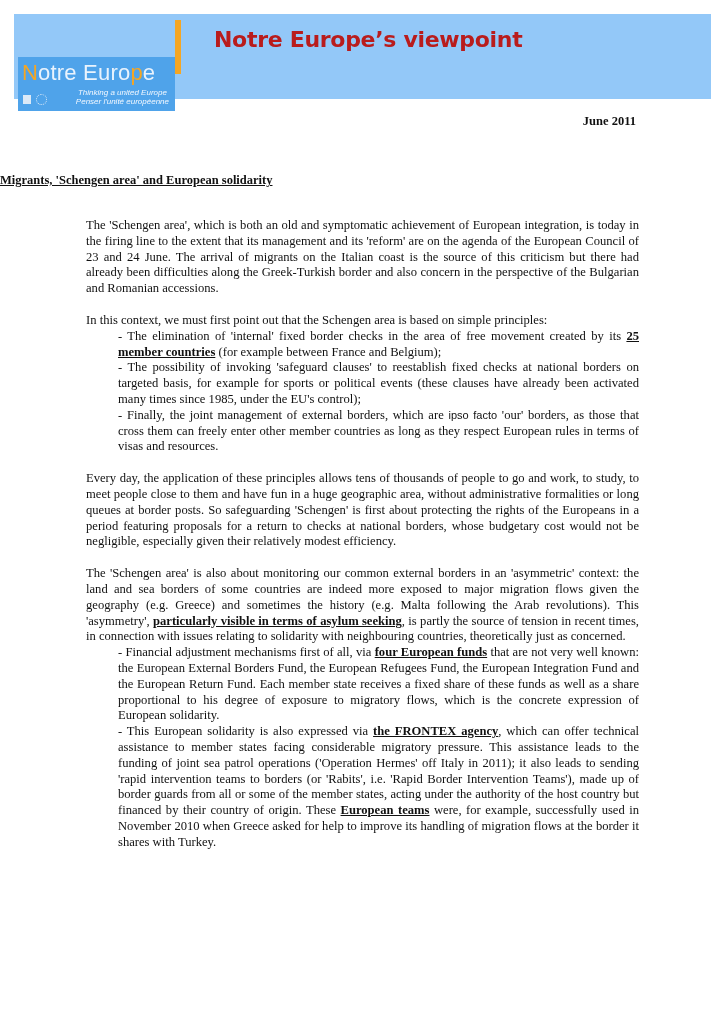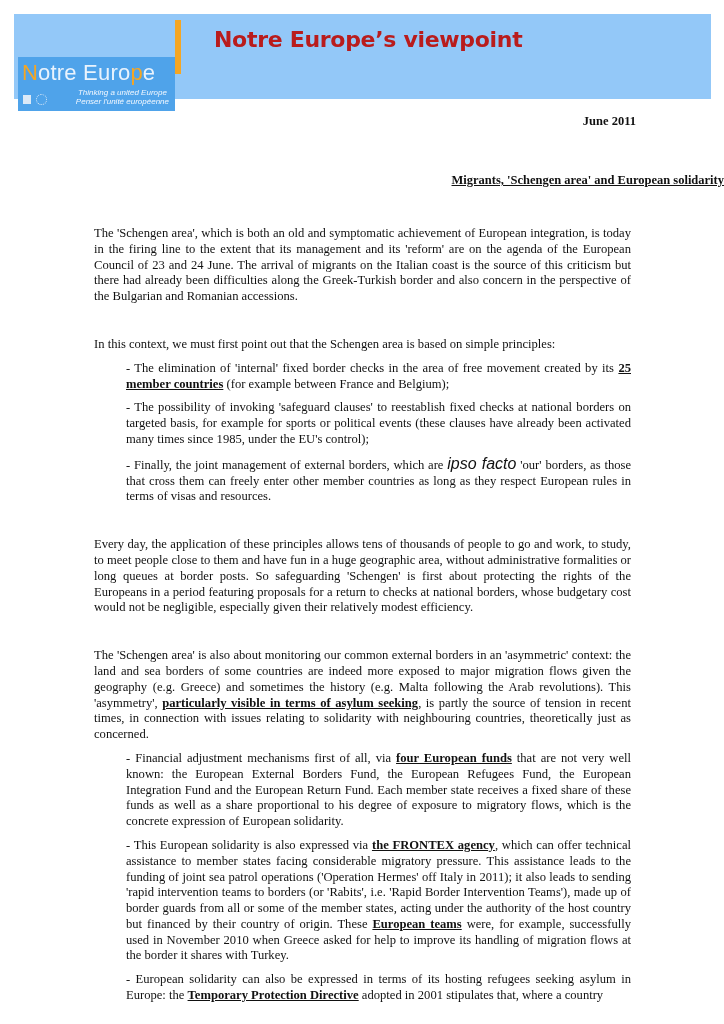--- a/index.html
+++ b/index.html
@@ -10,28 +10,28 @@
     .logo-bar { position: absolute; left: 161px; top: 6px; width: 6px; height: 54px; background: #f5a623; }
     .logo-name { position: absolute; left: 4px; top: 3px; font-family: "Liberation Sans", sans-serif; font-size: 22px; color: #e9f3fd; letter-spacing: 0.2px; white-space: nowrap; }
     .logo-name .accent { color: #f5a623; }
     .logo-tag { position: absolute; right: 6px; top: 31px; font-family: "Liberation Sans", sans-serif; font-style: italic; font-size: 8px; line-height: 9px; color: #f2f8ff; text-align: center; }
     .logo-square { position: absolute; left: 5px; top: 38px; width: 8px; height: 9px; background: #dbe9f7; }
     .logo-circle { position: absolute; left: 18px; top: 37px; width: 9px; height: 9px; border: 1px dotted #dbe9f7; border-radius: 50%; }
 
     .banner-title { position: absolute; left: 200px; top: 13px; font-family: "DejaVu Sans", sans-serif; font-weight: bold; font-size: 22px; color: #b91c1c; letter-spacing: -0.3px; white-space: nowrap; }
 
     .date { position: absolute; right: 88px; top: 114px; font-weight: bold; font-size: 12.5px; text-align: right; }
-    .doc-title { position: absolute; left: 0; width: 724px; top: 173px; text-align: right; font-weight: bold; font-size: 12.5px; text-decoration: underline; }
+    .doc-title { position: absolute; left: 0; width: 724px; top: 173px; text-align: left; font-weight: bold; font-size: 12.5px; text-decoration: underline; }
 
     .body { position: absolute; left: 86px; top: 218px; width: 553px; font-size: 12.6px; line-height: 15.8px; text-align: justify; }
-    .body p { margin: 8px; }
+    .body p { margin: 0; }
     .gap { height: 16px; }
     .indent { padding-left: 32px; }
     .ul-bold { font-weight: bold; text-decoration: underline; }
-    .it { font-style: italic; font-family: "Liberation Sans", sans-serif; font-size: 16px; }
+    .it { font-family: "Liberation Sans", sans-serif; font-size: 11px; }
   </style>
 </head>
 <body>
 
 <div class="banner">
   <div class="logo">
     <div class="logo-name"><span class="accent">N</span><span>otre Euro</span><span class="accent">p</span><span>e</span></div>
     <div class="logo-square"></div>
     <div class="logo-circle"></div>
     <div class="logo-tag">
@@ -52,14 +52,13 @@
   <p>In this context, we must first point out that the Schengen area is based on simple principles:</p>
   <p class="indent"><span>- The elimination of 'internal' fixed border checks in the area of free movement created by its </span><span class="ul-bold">25 member countries</span><span> (for example between France and Belgium);</span></p>
   <p class="indent">- The possibility of invoking 'safeguard clauses' to reestablish fixed checks at national borders on targeted basis, for example for sports or political events (these clauses have already been activated many times since 1985, under the EU's control);</p>
   <p class="indent"><span>- Finally, the joint management of external borders, which are </span><span class="it">ipso facto</span><span> 'our' borders, as those that cross them can freely enter other member countries as long as they respect European rules in terms of visas and resources.</span></p>
   <div class="gap"></div>
   <p>Every day, the application of these principles allows tens of thousands of people to go and work, to study, to meet people close to them and have fun in a huge geographic area, without administrative formalities or long queues at border posts. So safeguarding 'Schengen' is first about protecting the rights of the Europeans in a period featuring proposals for a return to checks at national borders, whose budgetary cost would not be negligible, especially given their relatively modest efficiency.</p>
   <div class="gap"></div>
   <p><span>The 'Schengen area' is also about monitoring our common external borders in an 'asymmetric' context: the land and sea borders of some countries are indeed more exposed to major migration flows given the geography (e.g. Greece) and sometimes the history (e.g. Malta following the Arab revolutions). This 'asymmetry', </span><span class="ul-bold">particularly visible in terms of asylum seeking</span><span>, is partly the source of tension in recent times, in connection with issues relating to solidarity with neighbouring countries, theoretically just as concerned.</span></p>
   <p class="indent"><span>- Financial adjustment mechanisms first of all, via </span><span class="ul-bold">four European funds</span><span> that are not very well known: the European External Borders Fund, the European Refugees Fund, the European Integration Fund and the European Return Fund. Each member state receives a fixed share of these funds as well as a share proportional to his degree of exposure to migratory flows, which is the concrete expression of European solidarity.</span></p>
   <p class="indent"><span>- This European solidarity is also expressed via </span><span class="ul-bold">the FRONTEX agency</span><span>, which can offer technical assistance to member states facing considerable migratory pressure. This assistance leads to the funding of joint sea patrol operations ('Operation Hermes' off Italy in 2011); it also leads to sending 'rapid intervention teams to borders (or 'Rabits', i.e. 'Rapid Border Intervention Teams'), made up of border guards from all or some of the member states, acting under the authority of the host country but financed by their country of origin. These </span><span class="ul-bold">European teams</span><span> were, for example, successfully used in November 2010 when Greece asked for help to improve its handling of migration flows at the border it shares with Turkey.</span></p>
-  <p class="indent"><span>- European solidarity can also be expressed in terms of its hosting refugees seeking asylum in Europe: the </span><span class="ul-bold">Temporary Protection Directive</span><span> adopted in 2001 stipulates that, where a country</span></p>
 </div>
 
 </body></html>

